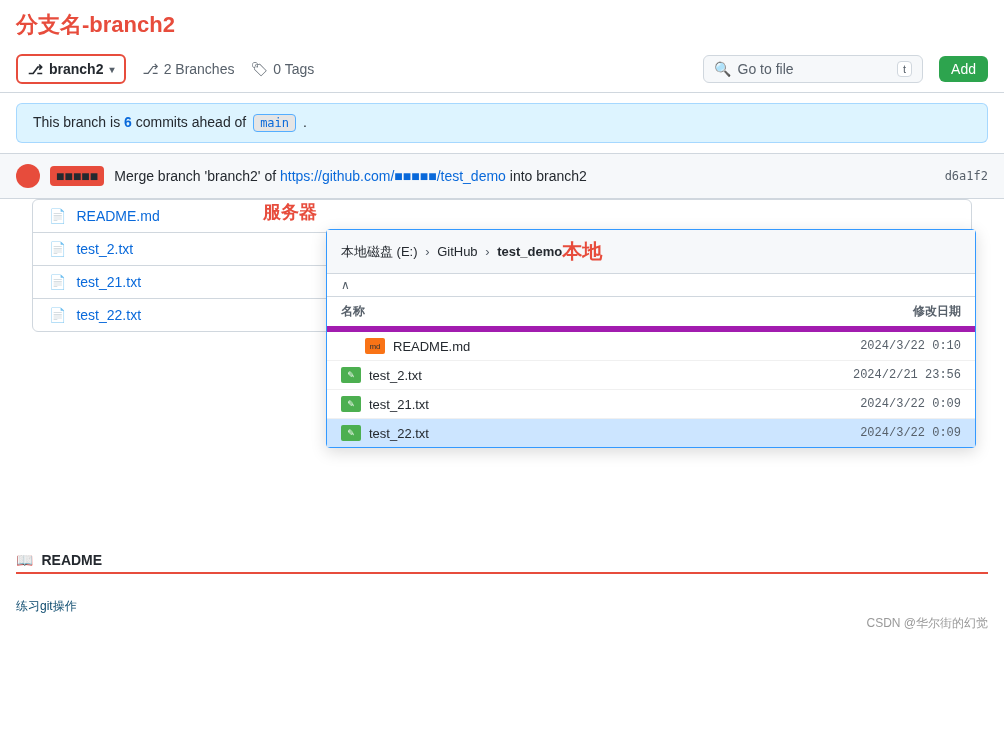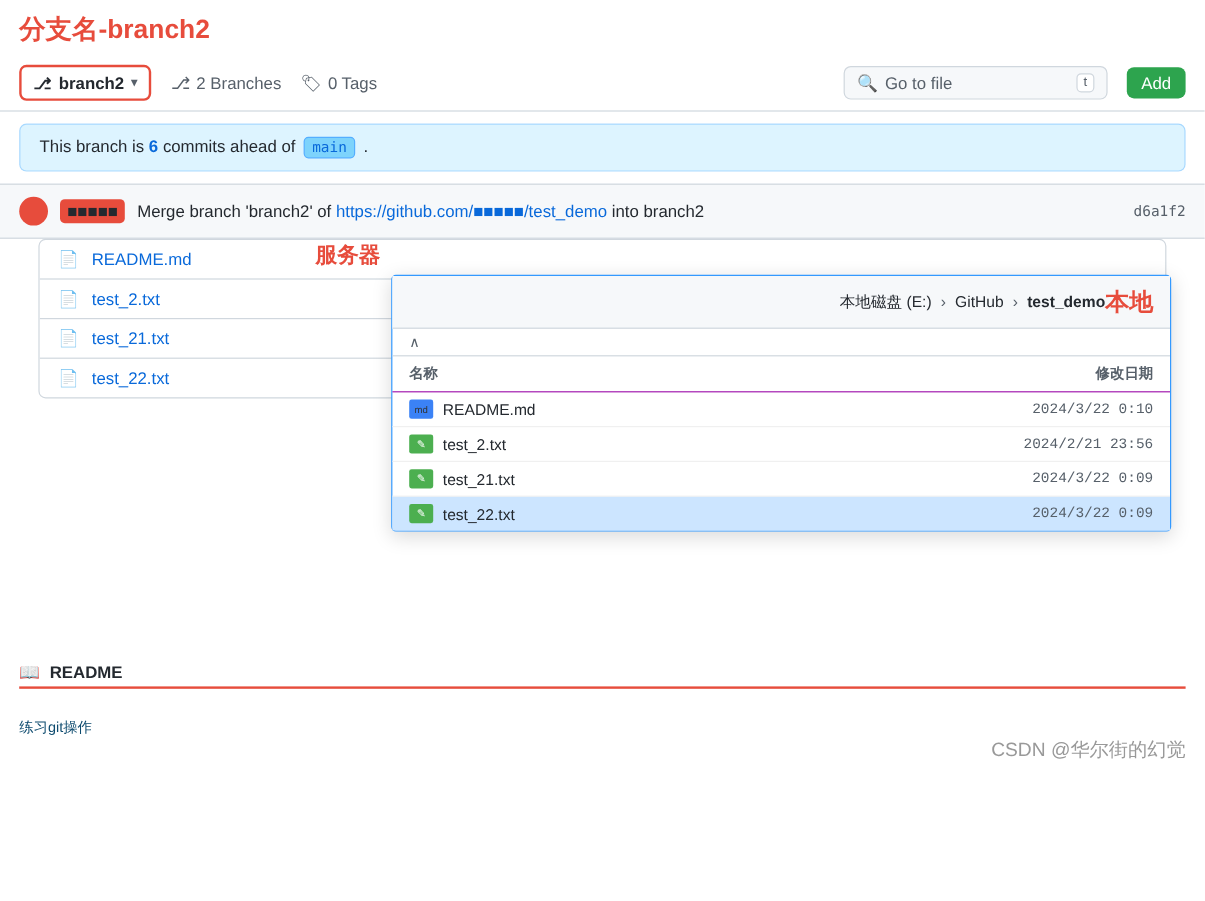--- a/index.html
+++ b/index.html
@@ -95,21 +95,21 @@
       background: #ddf4ff;
       border: 1px solid #54aeff66;
       border-radius: 6px;
       margin: 10px 16px;
       padding: 10px 16px;
       font-size: 14px;
       color: #24292f;
     }
     .commit-banner .main-link {
       display: inline-block;
-      background: #7dd3fc;
+      background: #e5e5e5;
       border: 1px solid #54aeff;
       border-radius: 4px;
       padding: 1px 6px;
       color: #0969da;
       font-size: 12px;
       font-family: monospace;
       text-decoration: none;
       margin: 0 3px;
     }
     .commit-count {
@@ -193,21 +193,21 @@
       z-index: 100;
     }
     .local-explorer-header {
       padding: 8px 14px;
       font-size: 13px;
       color: #24292f;
       border-bottom: 1px solid #d0d7de;
       background: #f6f8fa;
       display: flex;
       align-items: center;
-      justify-content: flex-end;
+      justify-content: flex-start;
     }
     .local-explorer-breadcrumb {
       font-size: 13px;
       font-weight: 500;
     }
     .local-breadcrumb-sep { color: #57606a; margin: 0 4px; }
     .local-label {
       color: #e74c3c;
       font-size: 20px;
       font-weight: bold;
@@ -219,21 +219,21 @@
       border-bottom: 1px solid #d0d7de;
       display: flex;
       align-items: center;
       gap: 6px;
     }
     .local-explorer-cols {
       display: flex;
       padding: 6px 14px;
       font-size: 12px;
       color: #57606a;
-      border-bottom: 1px solid #a21caf;
+      border-bottom: 6px solid #a21caf;
       font-weight: 600;
     }
     .local-explorer-cols .col-name { flex: 1; }
     .local-explorer-cols .col-date { width: 160px; text-align: right; }
     .local-file-row {
       display: flex;
       align-items: center;
       padding: 6px 14px;
       font-size: 13px;
       border-bottom: 1px solid #f0f0f0;
@@ -248,23 +248,24 @@
       border-radius: 2px;
       display: inline-block;
       flex-shrink: 0;
       font-size: 9px;
       color: white;
       display: flex;
       align-items: center;
       justify-content: center;
     }
     .local-file-icon.md {
-      background: #3b82f6;
+      background: #f97316;
       color: #333;
       font-size: 8px;
+      margin-left: 24px;
     }
     .local-file-name { flex: 1; font-size: 13px; color: #24292f; }
     .local-file-date { width: 160px; text-align: right; font-size: 12px; color: #57606a; font-family: Liberation Mono, monospace; }
 
     
     .server-annotation {
       color: #e74c3c;
       font-size: 18px;
       font-weight: bold;
       position: absolute;
@@ -292,21 +293,21 @@
       font-size: 26px;
       font-weight: 700;
       margin-bottom: 12px;
     }
     .readme-content p {
       font-size: 12px;
       color: #0c4a6e;
     }
     .csdn-credit {
       float: right;
-      font-size: 16px;
+      font-size: 12px;
       color: #999;
     }
   </style>
 </head>
 <body>
 
 <div class="page-title-annotation">分支名-branch2</div>
 
 <div class="branch-toolbar">
   <div class="branch-selector">

